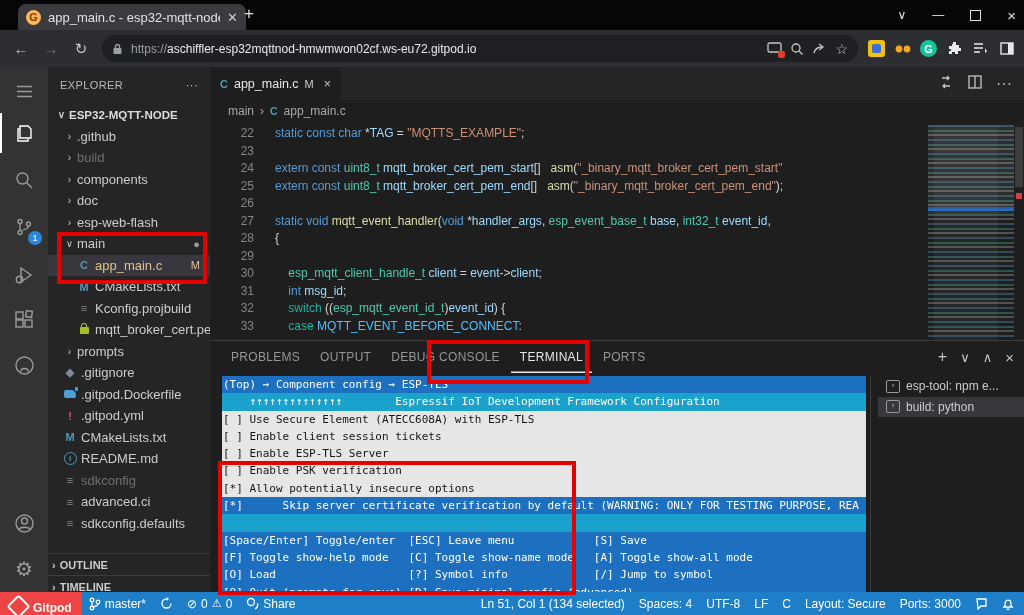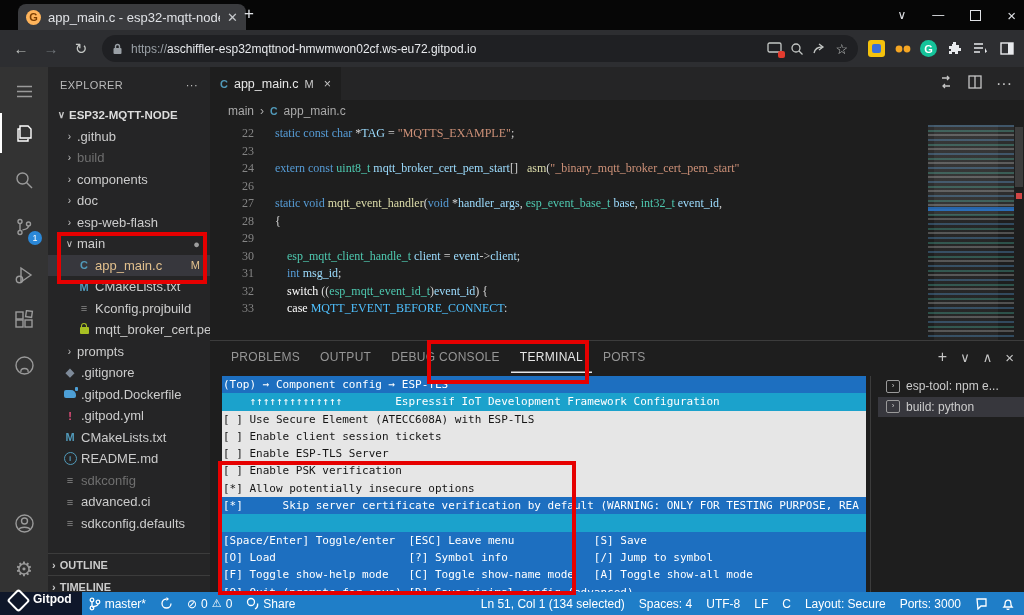--- a/index.html
+++ b/index.html
@@ -67,26 +67,26 @@
   .etab{height:33px;background:#1e1e1e;display:flex;align-items:center;padding:0 10px;gap:6px;font-size:12.5px;color:#e7e7e7;}
   .etab .fi{font-weight:bold;font-size:11px;}
   .etab .mod{color:#cccccc;font-size:11px;}
   .etab .x{color:#c5c5c5;margin-left:4px;}
   .ed-actions{margin-left:auto;display:flex;align-items:center;gap:14px;padding-right:12px;color:#c5c5c5;}
   .ed-actions svg{stroke:currentColor;fill:none;stroke-width:1.3;}
   .breadcrumb{position:absolute;left:0;top:33px;width:814px;height:22px;display:flex;align-items:center;
               font-size:12px;color:#a9a9a9;padding-left:18px;gap:6px;background:#1e1e1e;}
   .breadcrumb .fi{font-weight:bold;font-size:10.5px;}
   .codearea{position:absolute;left:0;top:58px;width:718px;height:282px;overflow:hidden;
-            font-family:Liberation Serif, serif;font-size:12px;line-height:17.5px;}
+            font-family:Liberation Sans, sans-serif;font-size:12px;line-height:17.5px;}
   .crow{display:flex;white-space:pre;}
   .crow .ln{width:44px;text-align:right;color:#858585;flex:none;}
   .crow .ct{padding-left:21px;}
   .tk-k{color:#569cd6;} .tk-t{color:#4ec9b0;} .tk-v{color:#9cdcfe;} .tk-s{color:#ce9178;}
-  .tk-f{color:#dcdcaa;} .tk-c{color:#ffffff;} .tk-e{color:#4fc1ff;} .tk-p{color:#d4d4d4;}
+  .tk-f{color:#dcdcaa;} .tk-c{color:#14b8a6;} .tk-e{color:#4fc1ff;} .tk-p{color:#d4d4d4;}
   .minimap{position:absolute;left:718px;top:58px;width:86px;height:282px;background:#1e1e1e;
     background-image:
       repeating-linear-gradient(180deg, rgba(86,156,214,.35) 0 2px, transparent 2px 5px, rgba(78,201,176,.3) 5px 7px, transparent 7px 9px, rgba(212,212,212,.28) 9px 11px, transparent 11px 14px),
       linear-gradient(90deg, transparent 0 6px, rgba(255,255,255,.04) 6px 70px, transparent 70px);}
   .mm-slider{position:absolute;left:718px;top:58px;width:86px;height:90px;background:rgba(255,255,255,.07);}
   .mm-selline{position:absolute;left:718px;top:140px;width:86px;height:4px;background:rgba(36,114,200,.8);}
   .ovr{position:absolute;left:804px;top:58px;width:10px;height:282px;background:#1e1e1e;}
   .ovr .err{position:absolute;left:2px;top:68px;width:6px;height:6px;background:#d04545;}
   .ovr .slider{position:absolute;left:1px;top:2px;width:8px;height:60px;background:rgba(121,121,121,.35);}
   
@@ -106,21 +106,21 @@
   .trm.k{background:#1d6fc0;color:#fff;}
   .termlist{position:absolute;left:668px;top:35px;width:146px;}
   .tlrow{height:20.5px;display:flex;align-items:center;gap:6px;font-size:12px;color:#cccccc;padding-left:8px;white-space:nowrap;overflow:hidden;}
   .tlrow.sel{background:#37373d;}
   .tbox{width:12px;height:11px;border:1px solid #9a9a9a;border-radius:2px;font-size:8px;line-height:10px;
         text-align:center;color:#c5c5c5;flex:none;}
   .pdivider{position:absolute;left:660px;top:35px;width:1px;height:217px;background:#3c3c3c;}
   
   .statusbar{position:absolute;left:0;top:592px;width:1024px;height:23px;background:#1f7ec8;
              display:flex;align-items:center;font-size:12px;color:#fff;}
-  .st-gitpod{background:#0f172a;height:23px;display:flex;align-items:flex-start;padding:0 10px;gap:6px;font-weight:bold;}
+  .st-gitpod{background:#ef4444;height:23px;display:flex;align-items:flex-end;padding:0 10px;gap:6px;font-weight:bold;}
   .st-item{display:flex;align-items:center;gap:4px;padding:0 7px;height:23px;}
   .st-item svg{stroke:#fff;fill:none;stroke-width:1.3;}
   .st-right{margin-left:auto;display:flex;align-items:center;}
   .gp-hex{width:13px;height:13px;border:2px solid #fff;border-radius:3px;transform:rotate(45deg);}
   
   .ann{position:absolute;border:4px solid #e60000;box-sizing:border-box;z-index:40;}
 </style>
 </head>
 <body>
 
@@ -389,20 +389,21 @@
       <div class="breadcrumb">
         <span>main</span>
         <span>›</span>
         <span class="fi fi-c">C</span>
         <span>app_main.c</span>
       </div>
       <div class="codearea" id="code-lines">
           <div class="crow"><span class="ln">22</span><span class="ct"><span class="tk-k">static const char </span><span class="tk-p">*</span><span class="tk-v">TAG</span><span class="tk-p"> = </span><span class="tk-s">"MQTTS_EXAMPLE"</span><span class="tk-p">;</span></span></div>
           <div class="crow"><span class="ln">23</span><span class="ct"></span></div>
           <div class="crow"><span class="ln">24</span><span class="ct"><span class="tk-k">extern const </span><span class="tk-t">uint8_t </span><span class="tk-v">mqtt_broker_cert_pem_start</span><span class="tk-p">[]   </span><span class="tk-f">asm</span><span class="tk-p">(</span><span class="tk-s">"_binary_mqtt_broker_cert_pem_start"</span></span></div>
+          <div class="crow"><span class="ln">25</span><span class="ct"><span class="tk-k">extern const </span><span class="tk-t">uint8_t </span><span class="tk-v">mqtt_broker_cert_pem_end</span><span class="tk-p">[]   </span><span class="tk-f">asm</span><span class="tk-p">(</span><span class="tk-s">"_binary_mqtt_broker_cert_pem_end"</span><span class="tk-p">);</span></span></div>
           <div class="crow"><span class="ln">26</span><span class="ct"></span></div>
           <div class="crow"><span class="ln">27</span><span class="ct"><span class="tk-k">static void </span><span class="tk-f">mqtt_event_handler</span><span class="tk-p">(</span><span class="tk-k">void </span><span class="tk-p">*</span><span class="tk-v">handler_args</span><span class="tk-p">, </span><span class="tk-t">esp_event_base_t </span><span class="tk-v">base</span><span class="tk-p">, </span><span class="tk-t">int32_t </span><span class="tk-v">event_id</span><span class="tk-p">, </span></span></div>
           <div class="crow"><span class="ln">28</span><span class="ct"><span class="tk-p">{</span></span></div>
           <div class="crow"><span class="ln">29</span></div>
           <div class="crow"><span class="ln">30</span><span class="ct"><span class="tk-p">    </span><span class="tk-t">esp_mqtt_client_handle_t </span><span class="tk-v">client</span><span class="tk-p"> = </span><span class="tk-v">event</span><span class="tk-p">-&gt;</span><span class="tk-v">client</span><span class="tk-p">;</span></span></div>
           <div class="crow"><span class="ln">31</span><span class="ct"><span class="tk-p">    </span><span class="tk-k">int </span><span class="tk-v">msg_id</span><span class="tk-p">;</span></span></div>
           <div class="crow"><span class="ln">32</span><span class="ct"><span class="tk-p">    </span><span class="tk-c">switch</span><span class="tk-p"> ((</span><span class="tk-t">esp_mqtt_event_id_t</span><span class="tk-p">)</span><span class="tk-v">event_id</span><span class="tk-p">) {</span></span></div>
           <div class="crow"><span class="ln">33</span><span class="ct"><span class="tk-p">    </span><span class="tk-c">case </span><span class="tk-e">MQTT_EVENT_BEFORE_CONNECT</span><span class="tk-p">:</span></span></div>
         </div>
       <div class="minimap"></div>
@@ -432,22 +433,22 @@
           <div class="trm p">(Top) → Component config → ESP-TLS</div>
           <div class="trm h">    ↑↑↑↑↑↑↑↑↑↑↑↑↑↑        Espressif IoT Development Framework Configuration</div>
           <div class="trm i">[ ] Use Secure Element (ATECC608A) with ESP-TLS</div>
           <div class="trm i">[ ] Enable client session tickets</div>
           <div class="trm i">[ ] Enable ESP-TLS Server</div>
           <div class="trm i">[ ] Enable PSK verification</div>
           <div class="trm i">[*] Allow potentially insecure options</div>
           <div class="trm sel">[*]      Skip server certificate verification by default (WARNING: ONLY FOR TESTING PURPOSE, REA</div>
           <div class="trm sp"></div>
           <div class="trm k">[Space/Enter] Toggle/enter  [ESC] Leave menu            [S] Save</div>
+          <div class="trm k">[F] Toggle show-help mode   [C] Toggle show-name mode   [A] Toggle show-all mode</div>
           <div class="trm k">[O] Load                    [?] Symbol info             [/] Jump to symbol</div>
-          <div class="trm k">[F] Toggle show-help mode   [C] Toggle show-name mode   [A] Toggle show-all mode</div>
           <div class="trm k">[Q] Quit (prompts for save) [D] Save minimal config (advanced)</div>
         </div>
       <div class="pdivider"></div>
       <div class="termlist" id="terminal-list">
           <div class="tlrow">
             <span class="tbox">›</span>
             <span>esp-tool: npm e...</span>
           </div>
           <div class="tlrow sel">
             <span class="tbox">›</span>

